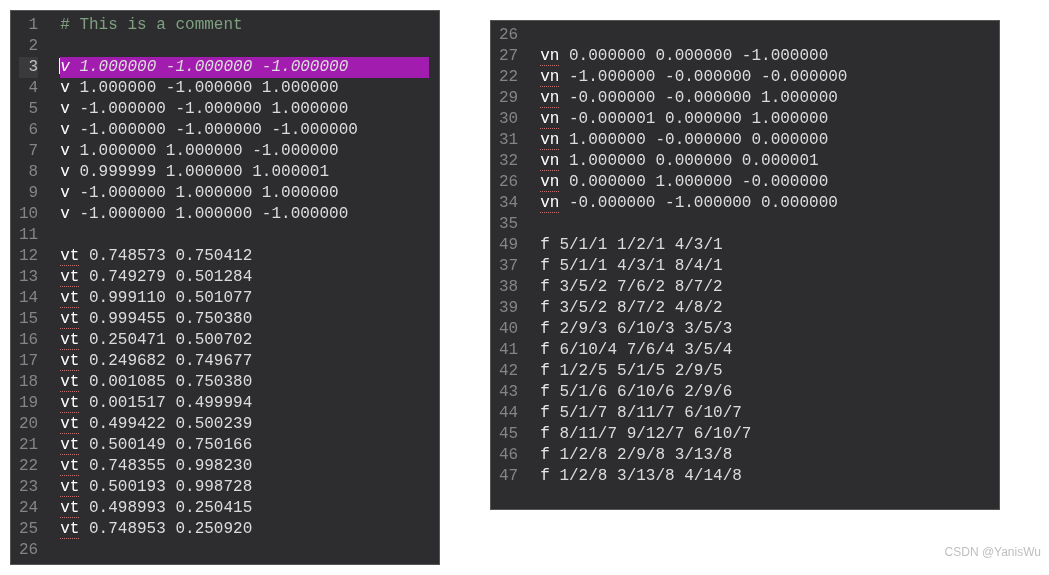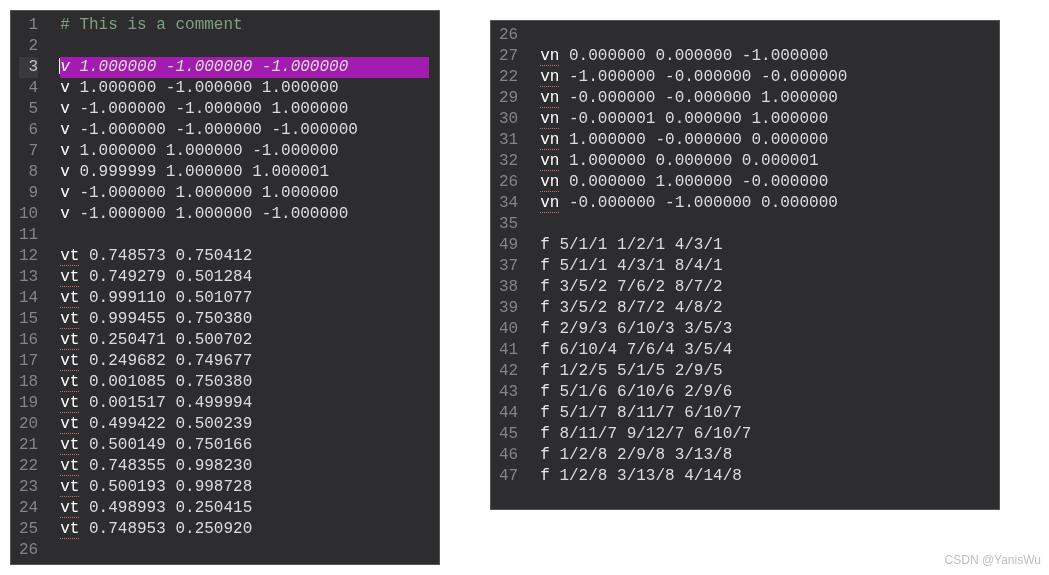--- a/index.html
+++ b/index.html
@@ -48,21 +48,21 @@
       display: inline-block;
       width: 1px;
       height: 16px;
       background: #fff;
       vertical-align: text-top;
       margin-left: -1px;
     }
     .watermark {
       position: absolute;
       right: 8px;
-      bottom: 8px;
+      bottom: 16px;
       font-family: Arial, sans-serif;
       font-size: 12px;
       color: rgba(180,180,180,0.85);
     }
   </style>
 </head>
 <body>
 
 <div class="editor-pane pane-left">
   <div class="gutter">

